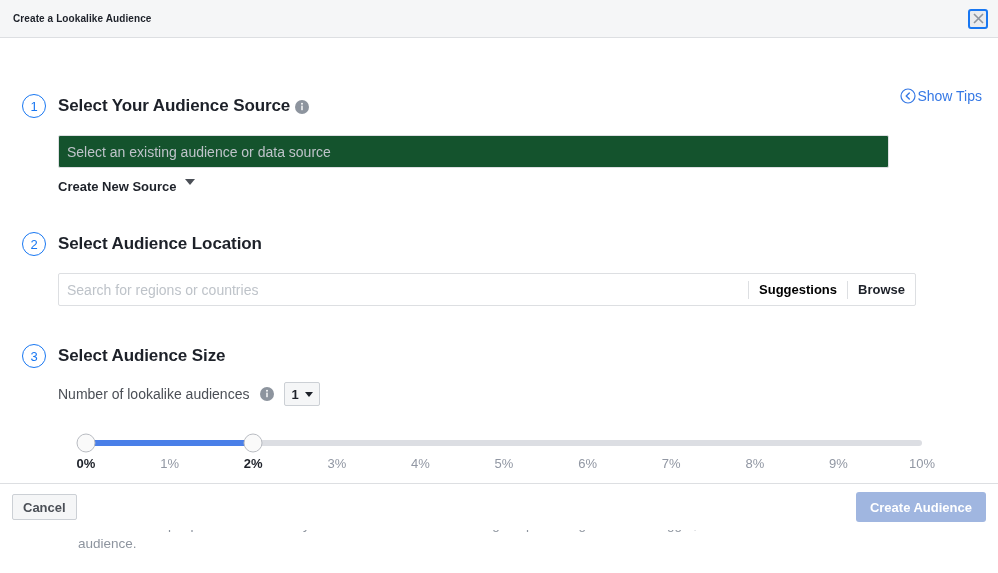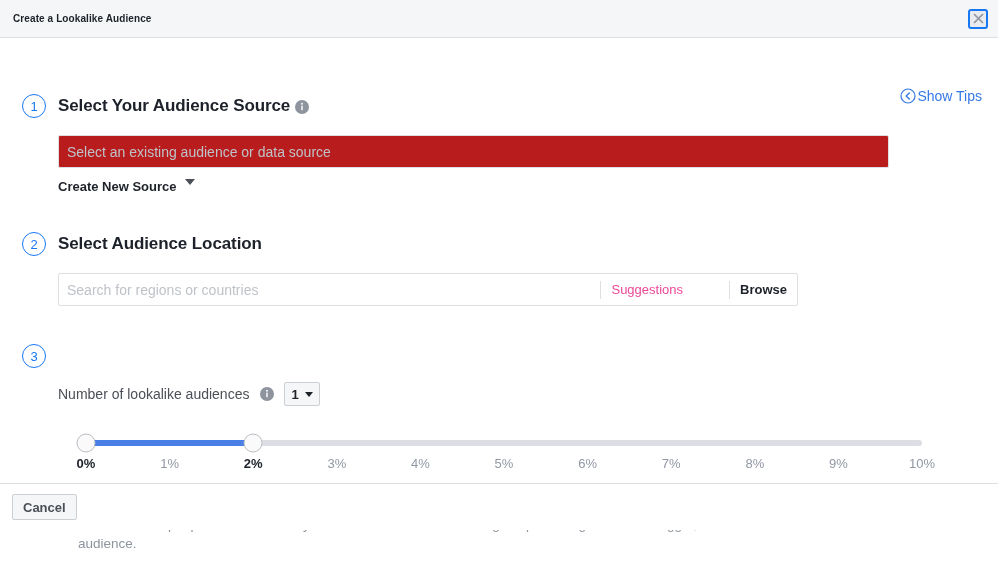--- a/index.html
+++ b/index.html
@@ -92,21 +92,21 @@
     vertical-align: middle;
     margin-left: 5px;
   }
   .info-dot svg { display: block; }
 
   .field-wrap { padding-left: 36px; padding-right: 110px; }
 
   .textfield {
     height: 33px;
     border: 1px solid #dddfe2;
-    background: #b91c1c;
+    background: #14532d;
     border-radius: 2px;
     display: flex;
     align-items: center;
     padding: 0 8px;
     font-size: 14px;
     width: 831px;
   }
   .textfield .ph {
     color: #bec3c9;
     font-size: 14px;
@@ -129,40 +129,39 @@
     border-top: 6px solid #4b4f56;
   }
 
   .search-row {
     height: 33px;
     border: 1px solid #dddfe2;
     background: #fff;
     border-radius: 2px;
     display: flex;
     align-items: center;
-    width: 740px;
-    gap: 36px;
+    width: 858px;
   }
   .search-row .ph {
     flex: 1;
     padding: 0 8px;
     color: #bec3c9;
     font-size: 14px;
   }
   .seg {
     font-size: 13px;
     padding: 0 10px;
     border-left: 1px solid #dddfe2;
     line-height: 18px;
     height: 18px;
     display: flex;
     align-items: center;
     cursor: pointer;
   }
-  .seg.muted { color: #ec4899; font-weight: normal; }
+  .seg.muted { color: #000000; font-weight: bold; }
   .seg.active { color: #1d2129; font-weight: bold; }
 
   
   .count-row {
     padding-left: 36px;
     margin-top: 14px;
     display: flex;
     align-items: center;
     gap: 6px;
     font-size: 14px;
@@ -349,20 +348,21 @@
         </span>
         <span class="seg muted">Suggestions</span>
         <span class="seg active">Browse</span>
       </div>
     </div>
   </div>
 
   <div class="section" style="padding-top:38px;">
     <div class="section-head">
       <div class="step-badge">3</div>
+      <div class="section-title">Select Audience Size</div>
     </div>
 
     <div class="count-row">
       <span>Number of lookalike audiences</span>
       <span class="info-dot">
         <svg width="14" height="14" viewBox="0 0 14 14" aria-hidden="true">
           <circle cx="7" cy="7" r="7" fill="#8d949e"></circle>
           <rect x="6.3" y="5.6" width="1.4" height="4.6" fill="#ffffff"></rect>
           <circle cx="7" cy="3.8" r="0.95" fill="#ffffff"></circle>
         </svg>
@@ -392,14 +392,15 @@
           <div class="tick" style="left: 90%;">9%</div>
           <div class="tick" style="left: 100%;">10%</div>
         </div>
     </div>
 
     <div class="desc">Audience size ranges from 1% to 10% of the combined population of your selected locations. A 1% lookalike consists of the people most similar to your lookalike source. Increasing the percentage creates a bigger, broader audience.</div>
   </div>
 
   <div class="footer">
     <button class="btn-cancel">Cancel</button>
+    <button class="btn-primary">Create Audience</button>
   </div>
 </div>
 
 </body></html>

